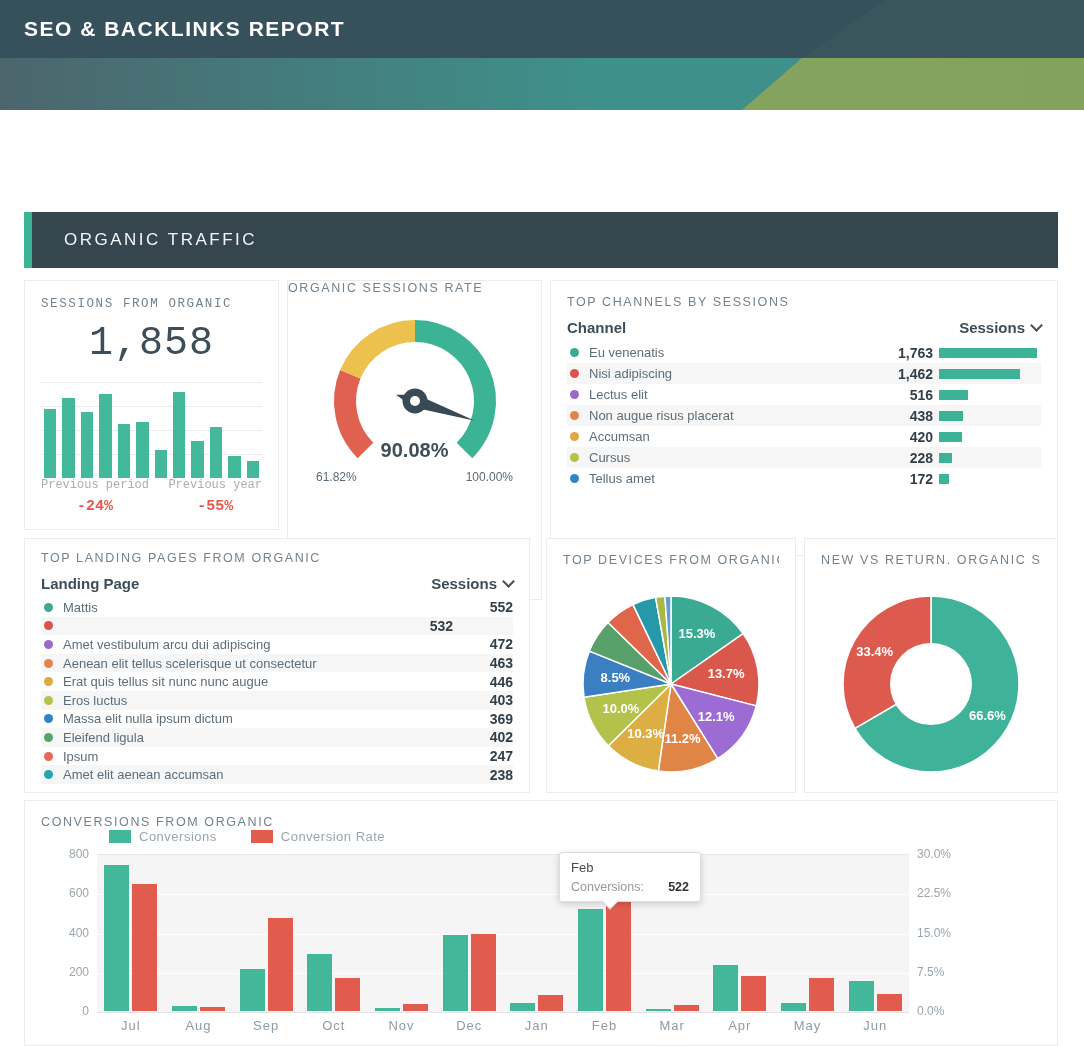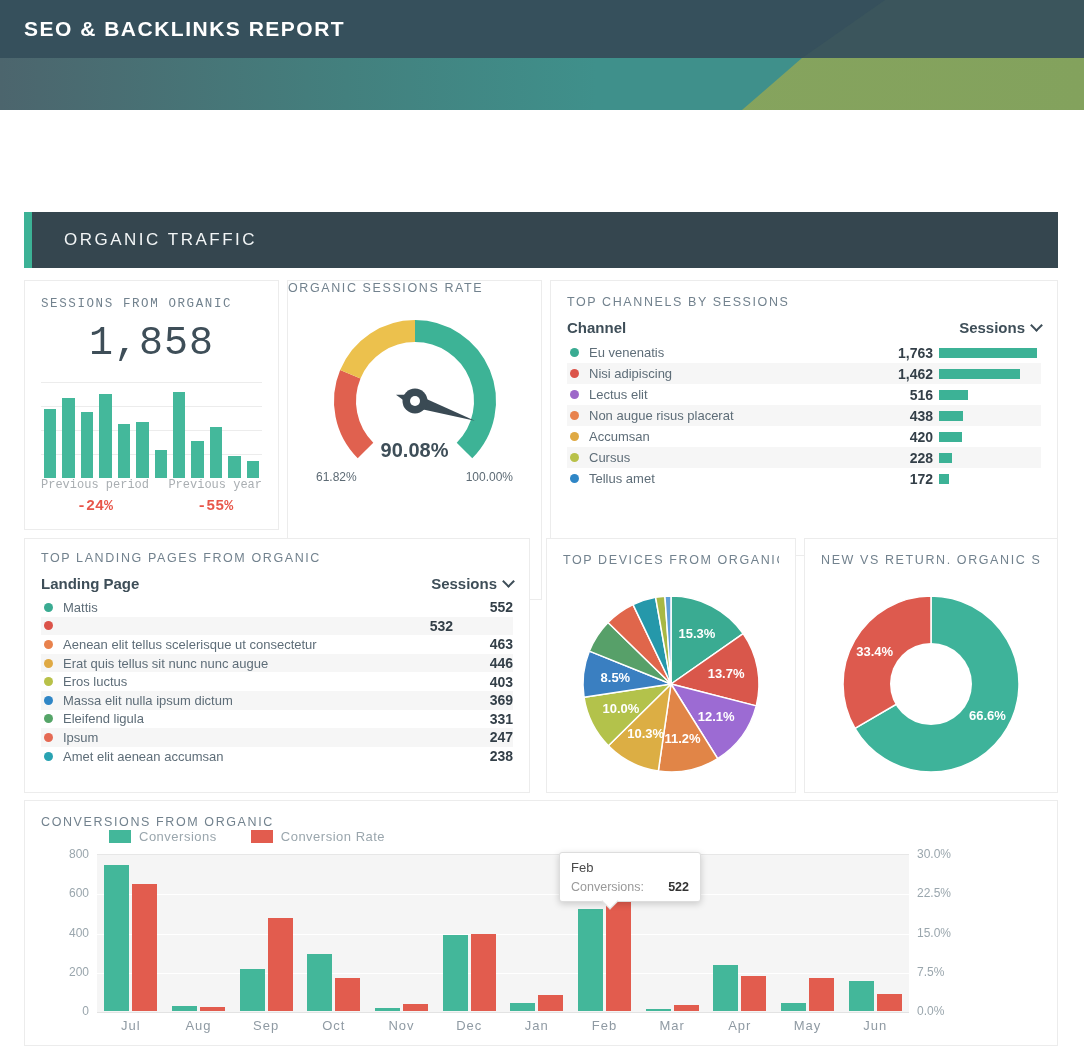--- a/index.html
+++ b/index.html
@@ -247,20 +247,25 @@
       <div class="t-row">
         <div class="dot" style="background: rgb(58, 171, 146);"></div>
         <div class="t-label">Mattis</div>
         <div class="t-val">552</div>
       </div>
       <div class="t-row">
         <div class="dot" style="background: rgb(219, 83, 73);"></div>
         <div class="t-val">532</div>
       </div>
       <div class="t-row">
+        <div class="dot" style="background: rgb(157, 104, 201);"></div>
+        <div class="t-label">Amet vestibulum arcu dui adipiscing</div>
+        <div class="t-val">472</div>
+      </div>
+      <div class="t-row">
         <div class="dot" style="background: rgb(232, 130, 77);"></div>
         <div class="t-label">Aenean elit tellus scelerisque ut consectetur</div>
         <div class="t-val">463</div>
       </div>
       <div class="t-row">
         <div class="dot" style="background: rgb(223, 169, 67);"></div>
         <div class="t-label">Erat quis tellus sit nunc nunc augue</div>
         <div class="t-val">446</div>
       </div>
       <div class="t-row">
@@ -269,21 +274,21 @@
         <div class="t-val">403</div>
       </div>
       <div class="t-row">
         <div class="dot" style="background: rgb(47, 134, 198);"></div>
         <div class="t-label">Massa elit nulla ipsum dictum</div>
         <div class="t-val">369</div>
       </div>
       <div class="t-row">
         <div class="dot" style="background: rgb(85, 165, 104);"></div>
         <div class="t-label">Eleifend ligula</div>
-        <div class="t-val">331</div>
+        <div class="t-val">402</div>
       </div>
       <div class="t-row">
         <div class="dot" style="background: rgb(229, 106, 84);"></div>
         <div class="t-label">Ipsum</div>
         <div class="t-val">247</div>
       </div>
       <div class="t-row">
         <div class="dot" style="background: rgb(41, 163, 178);"></div>
         <div class="t-label">Amet elit aenean accumsan</div>
         <div class="t-val">238</div>

